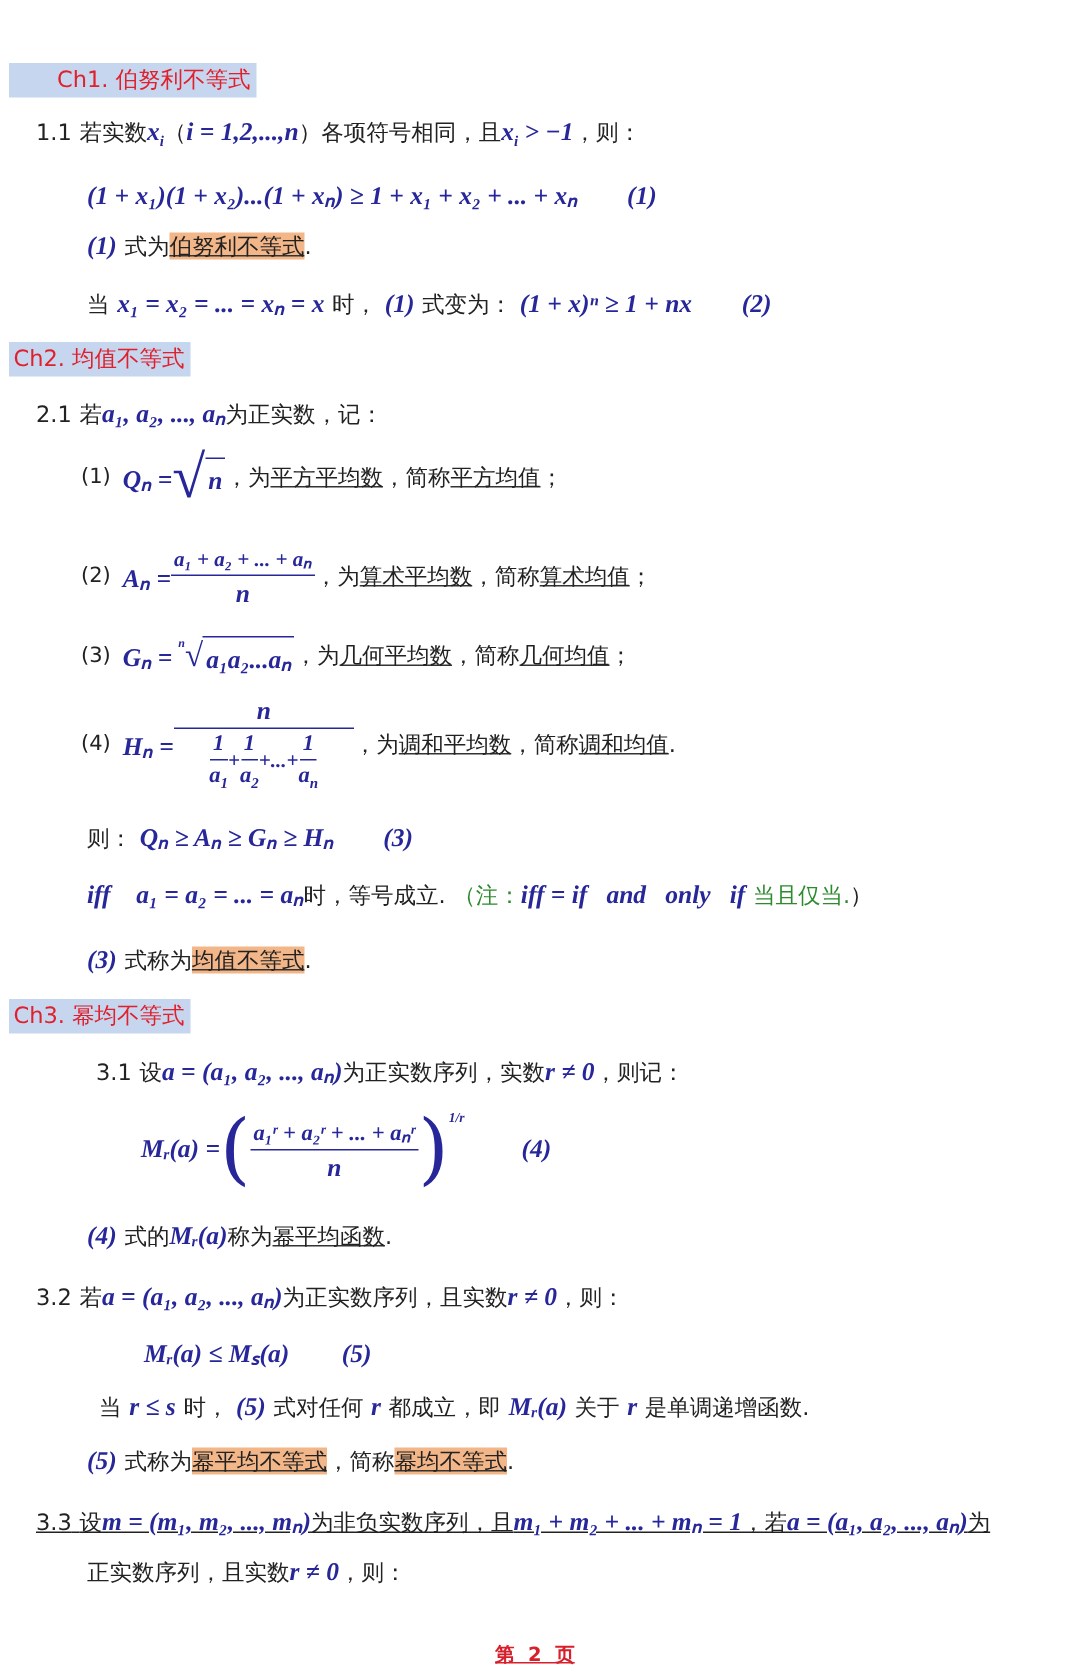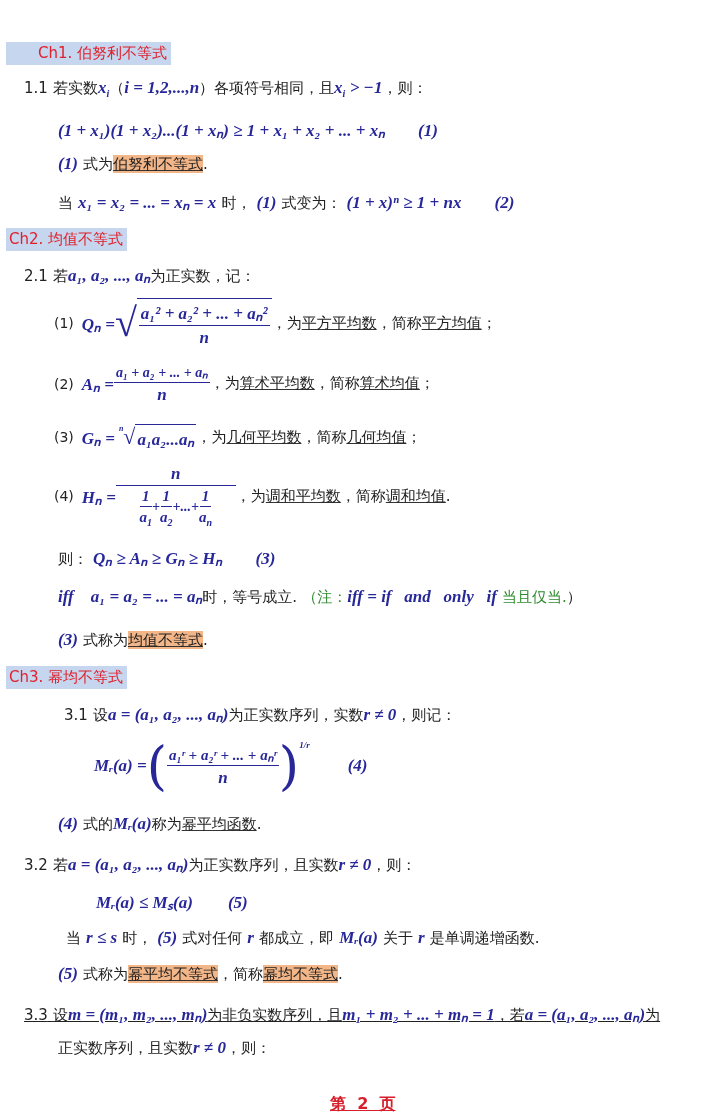--- a/index.html
+++ b/index.html
@@ -15,21 +15,21 @@
   .hl{background:#f3b688;text-decoration:underline;text-decoration-color:#333;}
   .ul{text-decoration:underline;text-decoration-color:#333;}
   .green{color:#2e8a2e;}
   .frac{display:inline-flex;flex-direction:column;align-items:center;vertical-align:middle;}
   .frac .top{border-bottom:1.5px solid #27279a;padding:0 2px 1px;}
   .frac .bot{padding-top:2px;}
   .sqrt{display:inline-flex;align-items:center;vertical-align:middle;}
   .radsign{font-size:40px;color:#27279a;font-weight:normal;font-style:normal;line-height:1;}
   .radbody{border-top:1.5px solid #27279a;padding:2px 2px 0;}
   .paren{font-size:52px;font-style:normal;font-weight:normal;color:#27279a;line-height:1;vertical-align:middle;}
-  .footer{color:#d8202c;font-family:"DejaVu Sans",sans-serif;font-size:16px;font-weight:bold;text-decoration:underline;}
+  .footer{color:#d8202c;font-family:"DejaVu Sans",sans-serif;font-size:13px;font-weight:bold;text-decoration:underline;}
 </style>
 </head>
 <body>
 
 <div class="abs ch" style="left:6px;top:42px;padding-left:32px;">Ch1. 伯努利不等式</div>
 
 <div class="abs" style="left:24px;top:78px;">
   <span class="num">1.1</span>
   <span class="cn">若实数</span><span class="m"><span>x</span><sub>i</sub></span><span class="cn">（</span><span class="m">i = 1,2,...,n</span><span class="cn">）</span><span class="cn">各项符号相同，且</span><span class="m">x<sub>i</sub> <span>&gt; −1</span></span><span class="cn">，则：</span>
 </div>
@@ -60,21 +60,20 @@
   <span class="num">2.1</span>
   <span class="cn">若</span><span class="m">a₁, a₂, ..., aₙ</span><span class="cn">为正实数，记：</span>
 </div>
 
 <div class="abs" style="left:54px;top:298px;display:flex;align-items:center;">
   <span class="num" style="font-size:14px;margin-right:8px;">(1)</span>
   <span class="m">Qₙ =</span>
   <span class="sqrt m">
     <span class="radsign">√</span>
     <span class="radbody"><span class="frac">
-          <span class="top">a₁² + a₂² + ... + aₙ²</span>
           <span class="bot">n</span>
         </span></span>
   </span>
   <span class="cn">，为</span>
     <span class="cn ul">平方平均数</span>
     <span class="cn">，简称</span>
     <span class="cn ul">平方均值</span>
     <span class="cn">；</span>
 </div>
 

